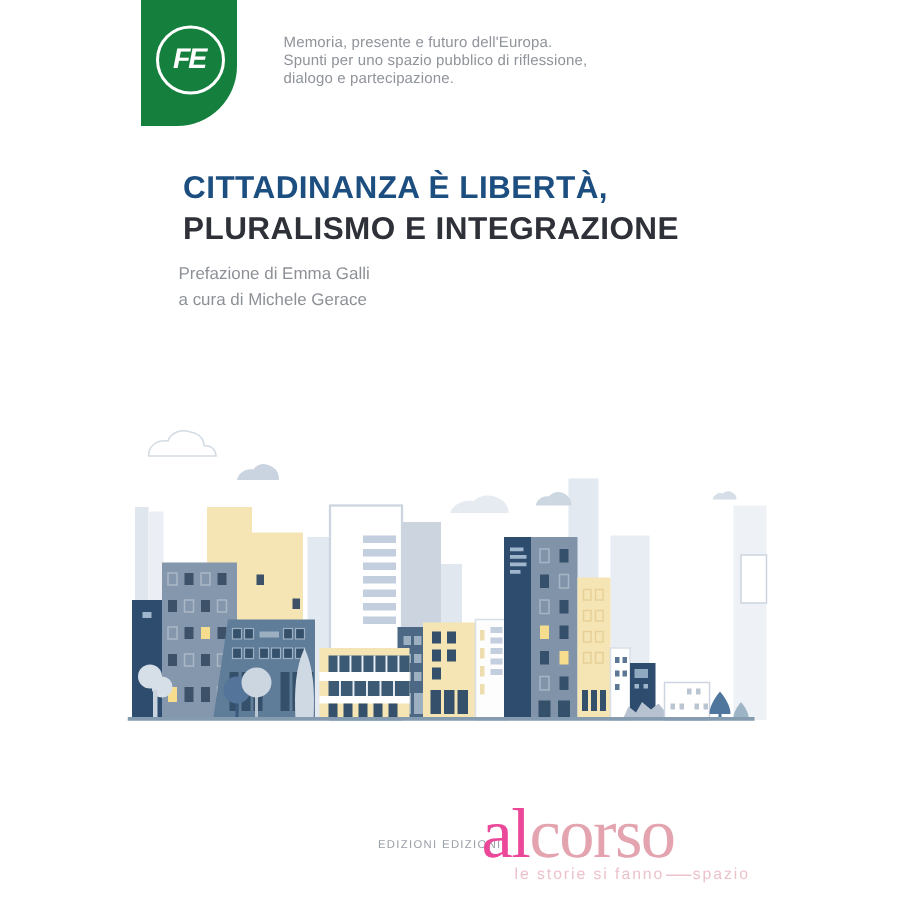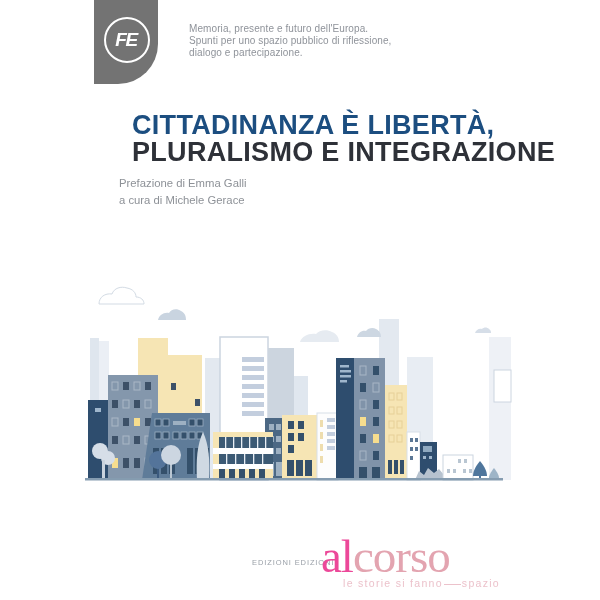--- a/index.html
+++ b/index.html
@@ -1,33 +1,33 @@
 <!DOCTYPE html>
 <html><head>
 <meta charset="utf-8">
 <style>
   html,body{margin:0;padding:0;background:#fff;}
   .page{position:relative;width:600px;height:600px;background:#ffffff;overflow:hidden;
         font-family:"Liberation Sans",sans-serif;}
 
   
   .brand-block{position:absolute;left:94px;top:0;width:64px;height:84px;
-               background:#737373;border-radius:0 0 40px 0;}
+               background:#15803d;border-radius:0 0 40px 0;}
   .brand-roundel{position:absolute;left:10px;top:17px;width:42px;height:42px;
                  border:2.5px solid #ffffff;border-radius:50%;
                  display:flex;align-items:center;justify-content:center;}
   .brand-letters{color:#fff;font-size:19px;font-weight:bold;font-style:italic;
                  letter-spacing:-1.5px;transform:translateX(-1px);}
 
   .brand-tagline{position:absolute;left:189px;top:23px;font-size:10px;line-height:12.2px;
                  color:#8f939a;letter-spacing:.1px;}
 
   
-  .title{position:absolute;left:132px;top:112px;font-weight:bold;
-         font-size:27px;line-height:27px;letter-spacing:.3px;}
+  .title{position:absolute;left:122px;top:112px;font-weight:bold;
+         font-size:21px;line-height:27px;letter-spacing:.3px;}
   .title .l1{color:#1c4e80;}
   .title .l2{color:#2e3138;}
   .byline{position:absolute;left:119px;top:175px;font-size:11.3px;line-height:16.5px;color:#8d9197;}
 
   
   .city{position:absolute;left:85px;top:262px;width:440px;height:230px;}
 
   
   .publisher{position:absolute;left:252px;top:558px;font-size:7.5px;letter-spacing:.9px;
              color:#9aa0a8;z-index:1;}

